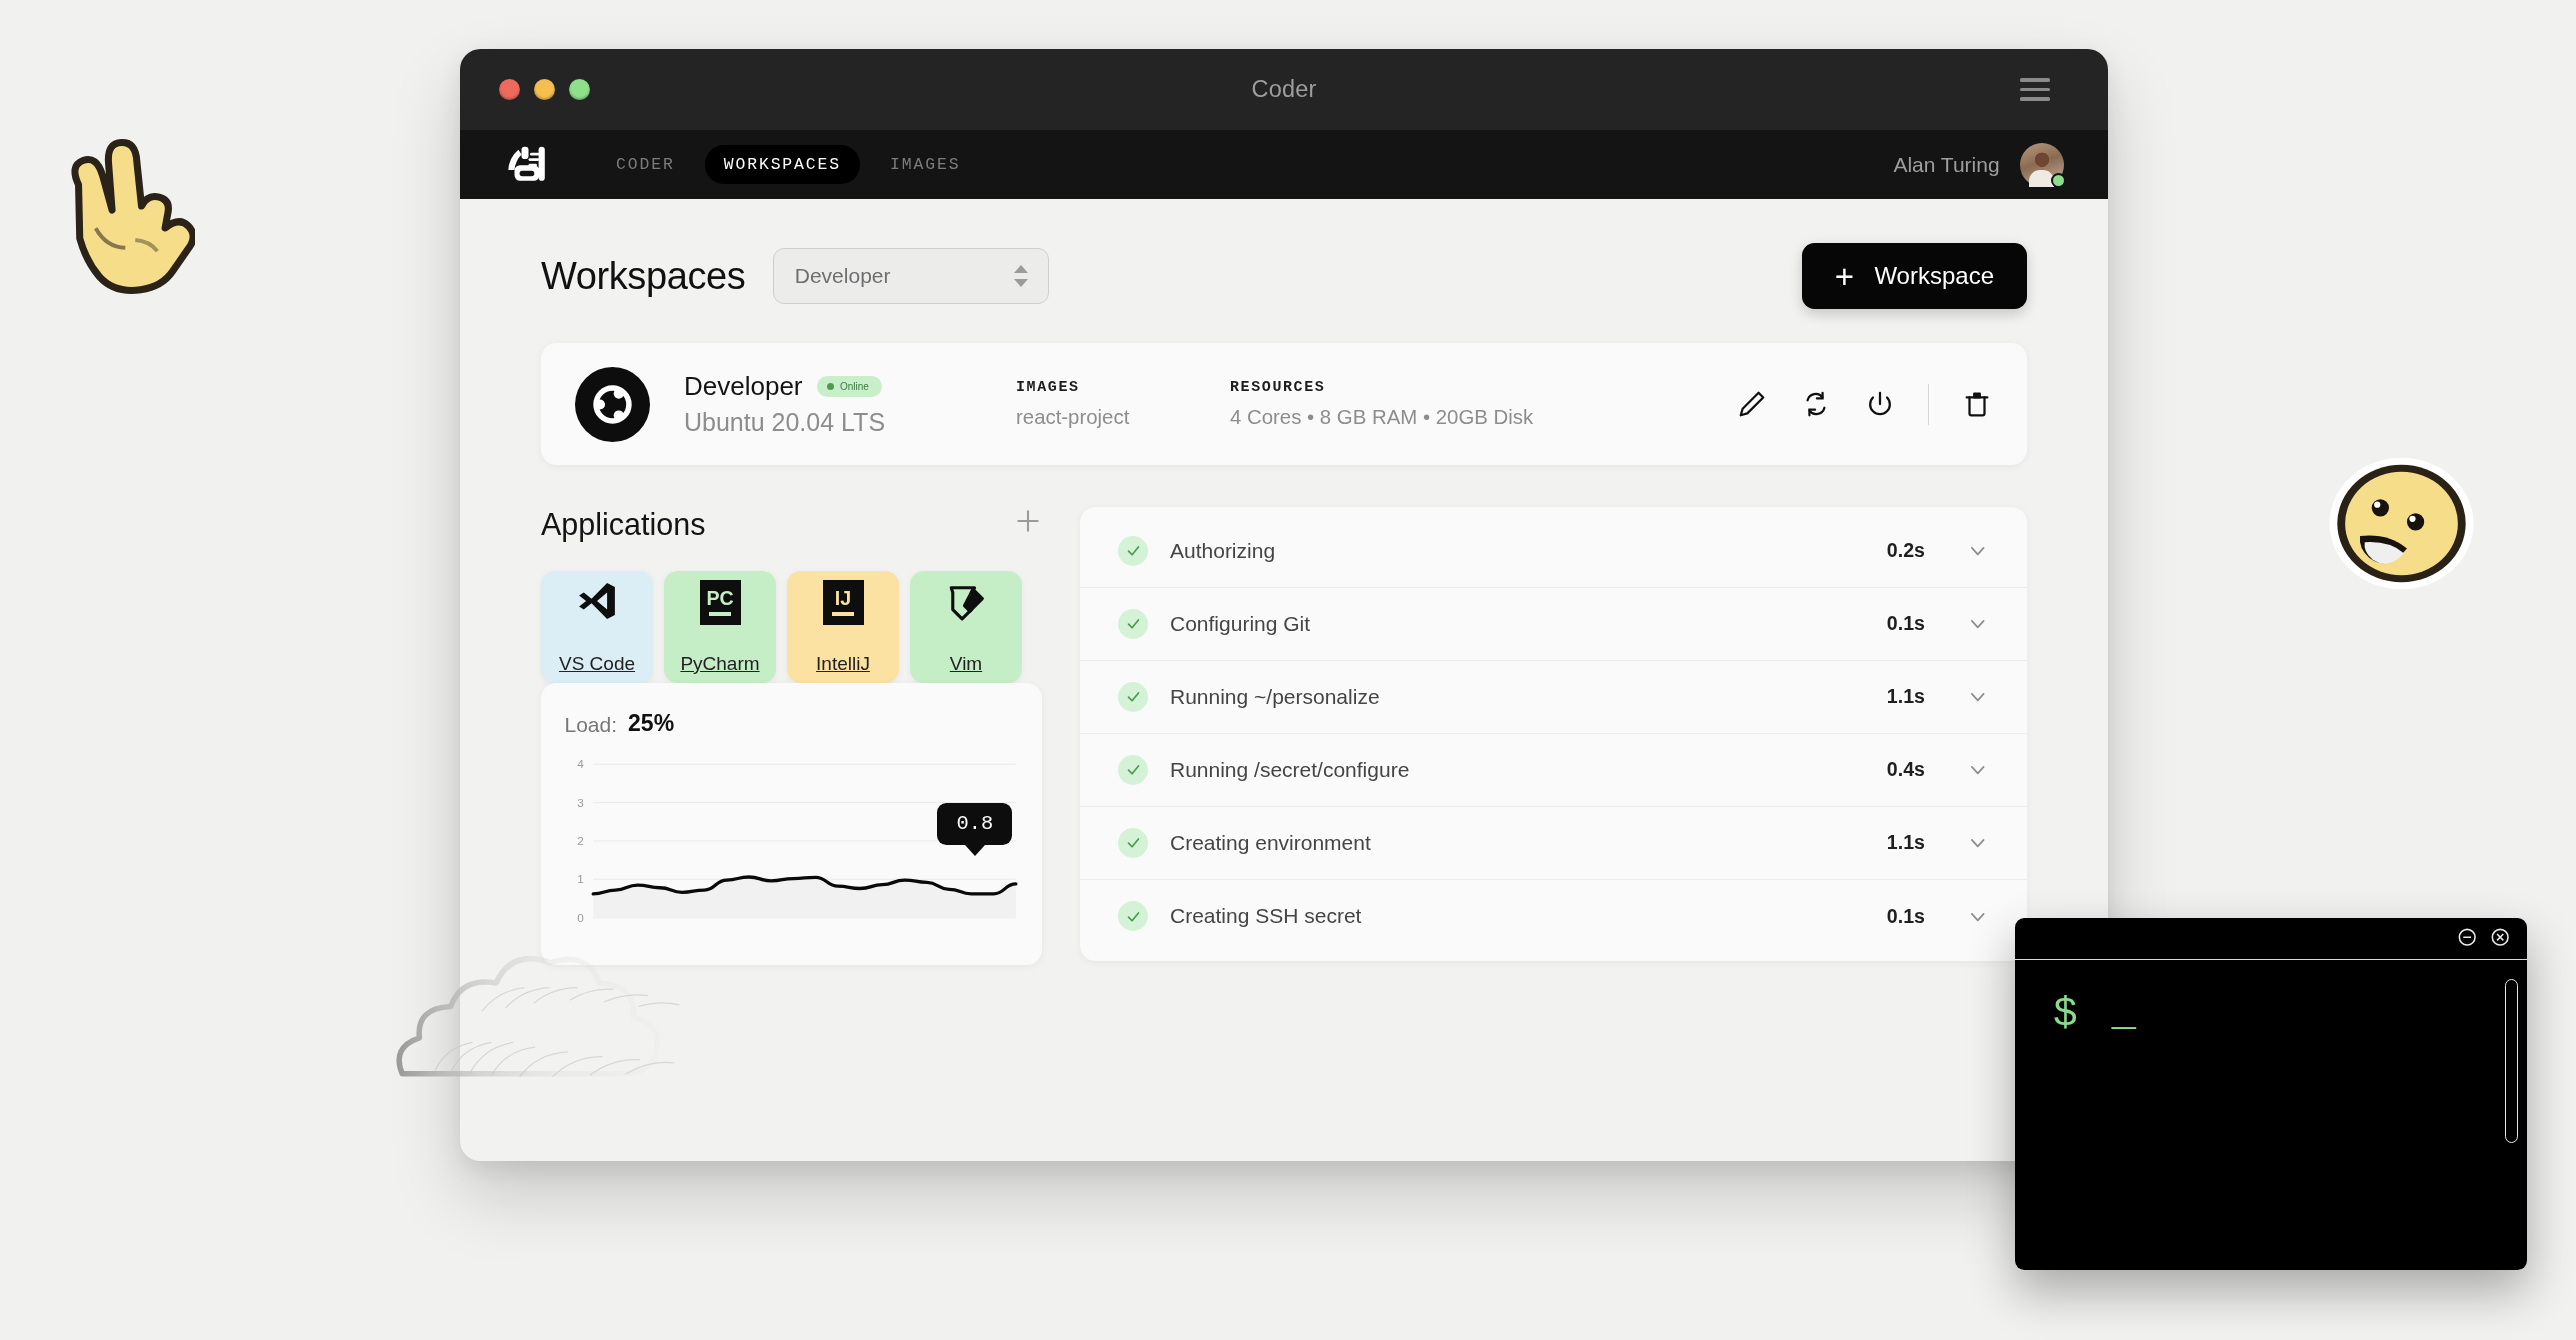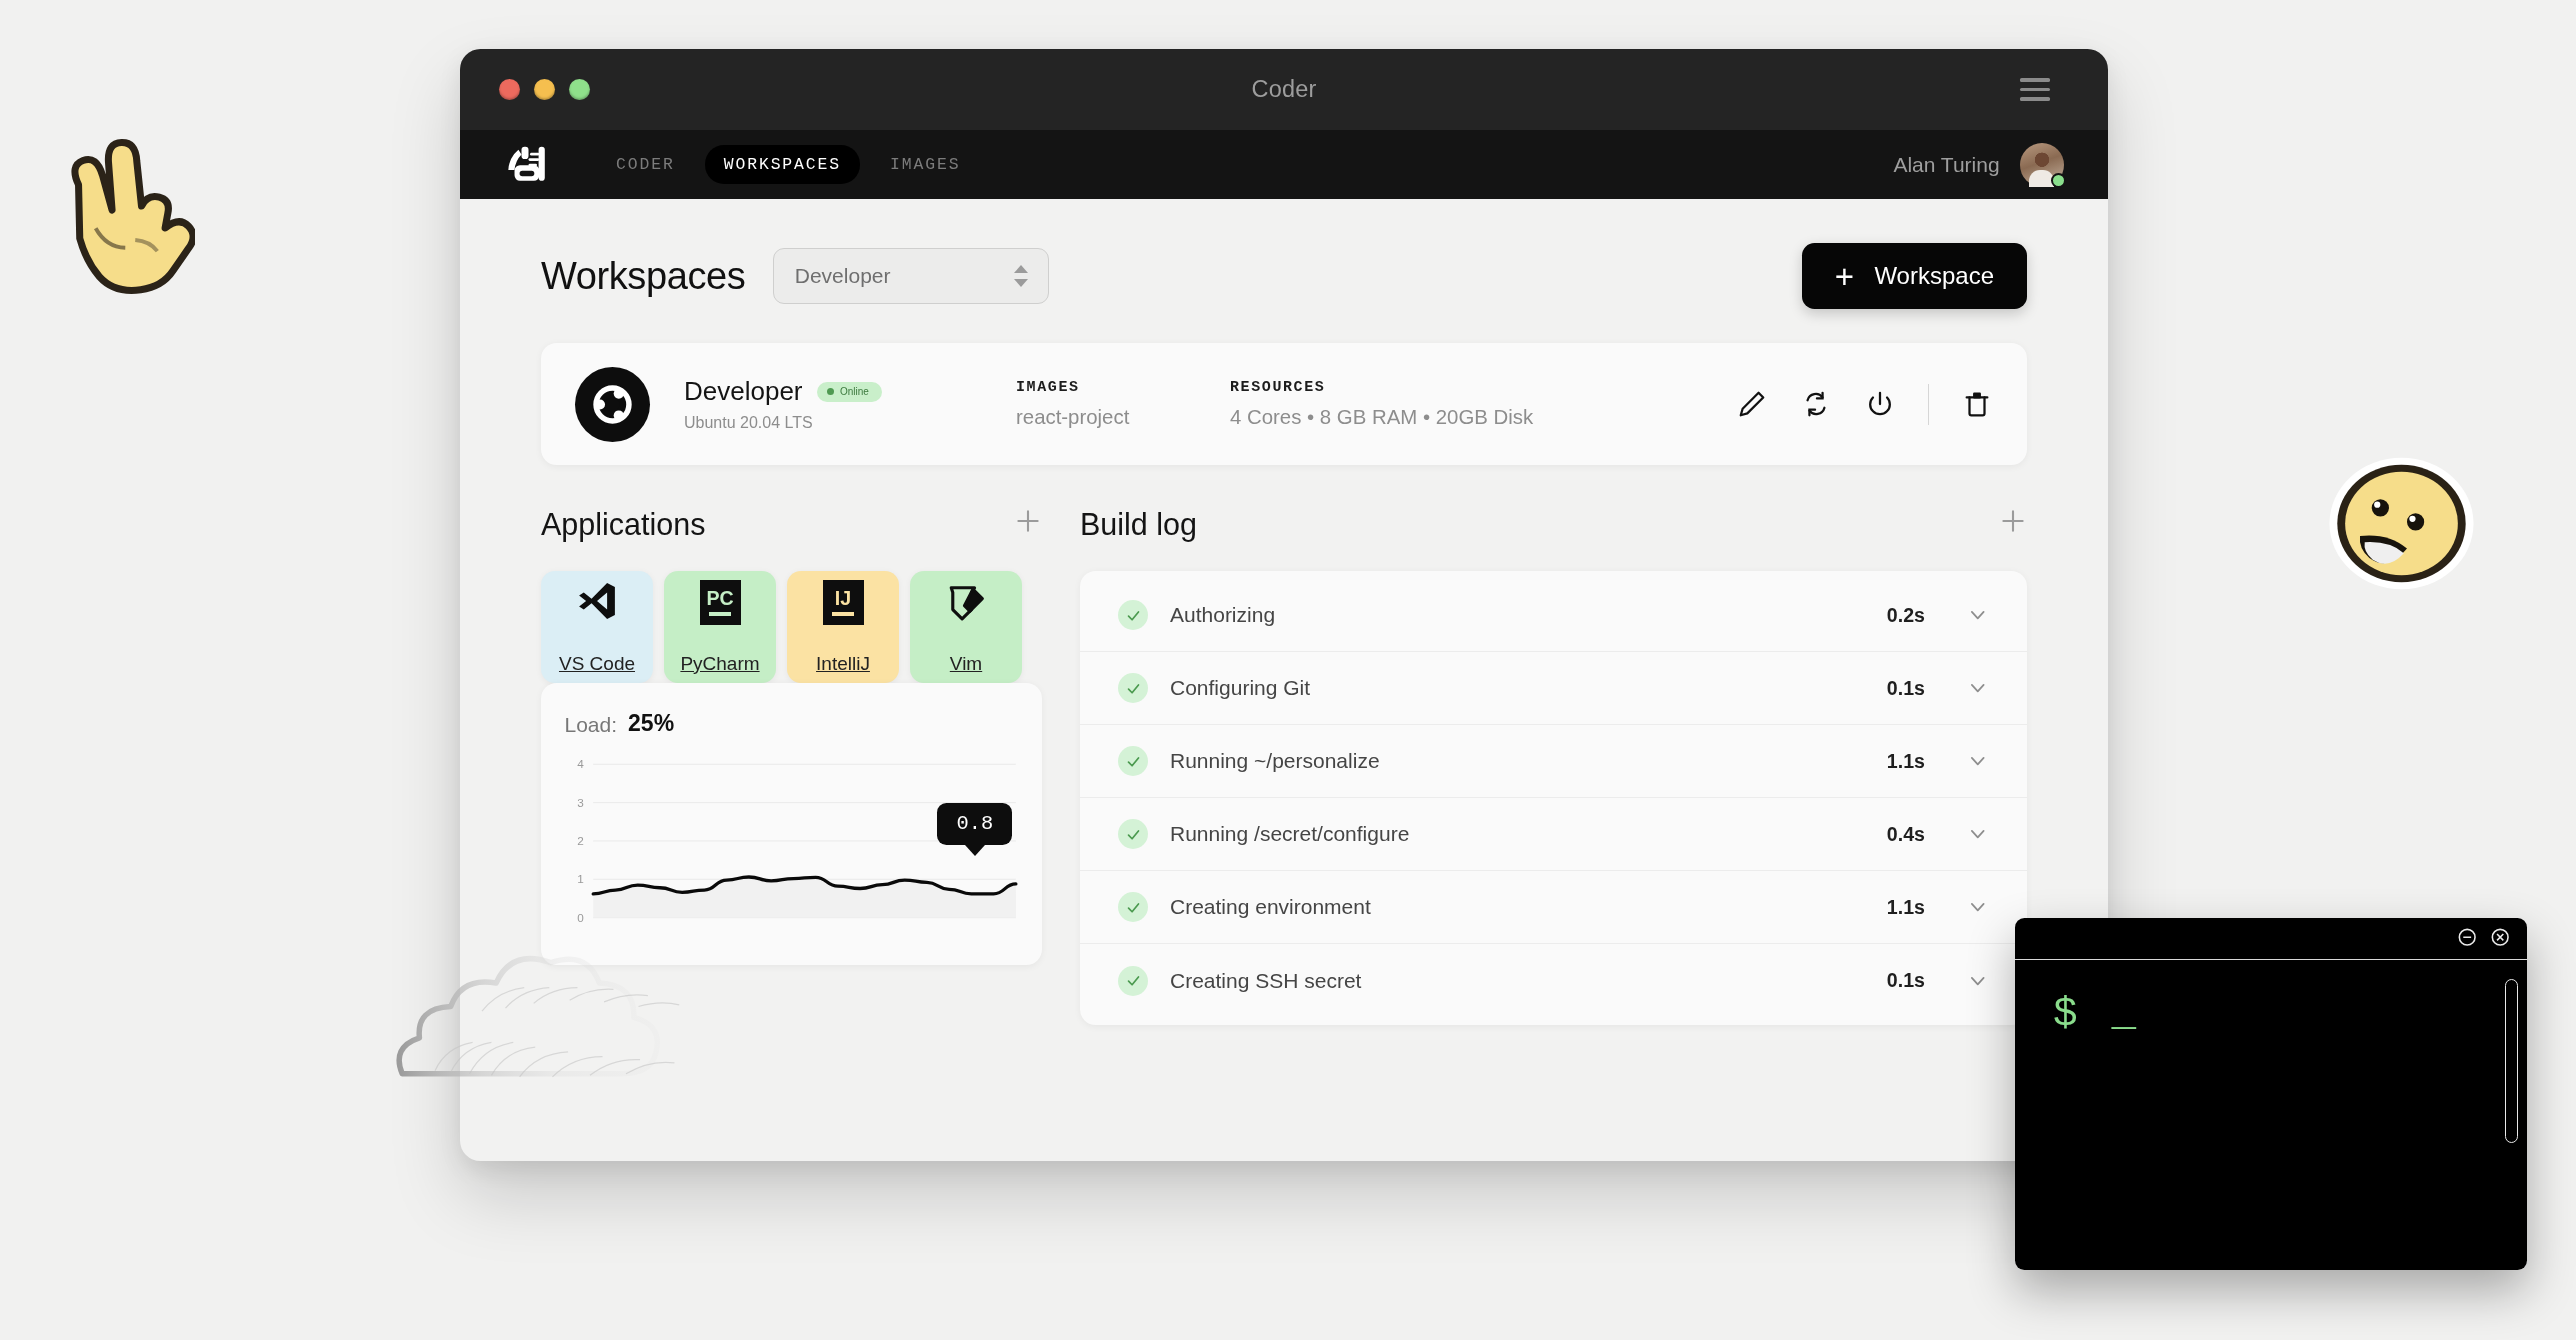--- a/index.html
+++ b/index.html
@@ -99,21 +99,21 @@
     display: flex; align-items: center; justify-content: center; flex: none;
   }
   .ws-ident { min-width: 298px; }
   .ws-name-row { display: flex; align-items: center; gap: 14px; }
   .ws-name { font-size: 26px; color: #141414; }
   .badge {
     background: #c9efca; color: #3d7a3f; font-size: 10px; border-radius: 12.5px;
     padding: 4.7px 13.3px 4.7px 10.2px; display: flex; align-items: center; gap: 6.3px;
   }
   .badge .dot { width: 7px; height: 7px; border-radius: 50%; background: #4f9a52; }
-  .ws-sub { font-size: 16px; color: #8d8d8d; margin-top: 6.3px; }
+  .ws-sub { font-size: 25px; color: #8d8d8d; margin-top: 6.3px; }
   .ws-col { min-width: 0; }
   .ws-col.images { width: 180px; }
   .ws-col.resources { width: 368px; }
   .col-label {
     font-family: "Liberation Mono", monospace; font-size: 15px; letter-spacing: 1.6px;
     color: #1d1d1d; font-weight: 700;
   }
   .col-value { font-size: 20.4px; color: #8d8d8d; margin-top: 9.4px; white-space: nowrap; }
   .ws-actions { margin-left: auto; display: flex; align-items: center; gap: 31px; }
   .icon-btn { width: 33px; height: 33px; display: flex; align-items: center; justify-content: center; cursor: pointer; }
@@ -416,28 +416,20 @@
                   <text x="24" y="13" text-anchor="end" fill="#9a9a9a" font-size="15" font-family="&quot;Liberation Sans&quot;, sans-serif">4</text>
                   <path d="M36 173.62 C50.21052631578947 173.62,50.21052631578947 168.72,64.42105263157895 168.72 C78.63157894736841 168.72,78.63157894736841 162.35,92.84210526315789 162.35 C107.05263157894737 162.35,107.05263157894737 165.78,121.26315789473684 165.78 C135.4736842105263 165.78,135.4736842105263 171.66,149.68421052631578 171.66 C163.89473684210526 171.66,163.89473684210526 168.72,178.10526315789474 168.72 C192.31578947368422 168.72,192.31578947368422 155.98,206.52631578947367 155.98 C220.73684210526315 155.98,220.73684210526315 152.06,234.94736842105263 152.06 C249.15789473684208 152.06,249.15789473684208 156.96,263.36842105263156 156.96 C277.57894736842104 156.96,277.57894736842104 154.02,291.7894736842105 154.02 C306 154.02,306 152.55,320.2105263157895 152.55 C334.42105263157896 152.55,334.42105263157896 163.82000000000002,348.63157894736844 163.82000000000002 C362.8421052631579 163.82000000000002,362.8421052631579 166.76000000000002,377.05263157894734 166.76000000000002 C391.2631578947368 166.76000000000002,391.2631578947368 161.86,405.4736842105263 161.86 C419.6842105263158 161.86,419.6842105263158 155.98,433.89473684210526 155.98 C448.10526315789474 155.98,448.10526315789474 158.92000000000002,462.3157894736842 158.92000000000002 C476.52631578947364 158.92000000000002,476.52631578947364 167.73999999999998,490.7368421052631 167.73999999999998 C504.9473684210526 167.73999999999998,504.9473684210526 173.62,519.1578947368421 173.62 C533.3684210526316 173.62,533.3684210526316 173.62,547.578947368421 173.62 C561.7894736842105 173.62,561.7894736842105 160.88,576 160.88 L576 204 L36 204 Z" fill="#efefef" opacity=".85"></path>
                   <path d="M36 173.62 C50.21052631578947 173.62,50.21052631578947 168.72,64.42105263157895 168.72 C78.63157894736841 168.72,78.63157894736841 162.35,92.84210526315789 162.35 C107.05263157894737 162.35,107.05263157894737 165.78,121.26315789473684 165.78 C135.4736842105263 165.78,135.4736842105263 171.66,149.68421052631578 171.66 C163.89473684210526 171.66,163.89473684210526 168.72,178.10526315789474 168.72 C192.31578947368422 168.72,192.31578947368422 155.98,206.52631578947367 155.98 C220.73684210526315 155.98,220.73684210526315 152.06,234.94736842105263 152.06 C249.15789473684208 152.06,249.15789473684208 156.96,263.36842105263156 156.96 C277.57894736842104 156.96,277.57894736842104 154.02,291.7894736842105 154.02 C306 154.02,306 152.55,320.2105263157895 152.55 C334.42105263157896 152.55,334.42105263157896 163.82000000000002,348.63157894736844 163.82000000000002 C362.8421052631579 163.82000000000002,362.8421052631579 166.76000000000002,377.05263157894734 166.76000000000002 C391.2631578947368 166.76000000000002,391.2631578947368 161.86,405.4736842105263 161.86 C419.6842105263158 161.86,419.6842105263158 155.98,433.89473684210526 155.98 C448.10526315789474 155.98,448.10526315789474 158.92000000000002,462.3157894736842 158.92000000000002 C476.52631578947364 158.92000000000002,476.52631578947364 167.73999999999998,490.7368421052631 167.73999999999998 C504.9473684210526 167.73999999999998,504.9473684210526 173.62,519.1578947368421 173.62 C533.3684210526316 173.62,533.3684210526316 173.62,547.578947368421 173.62 C561.7894736842105 173.62,561.7894736842105 160.88,576 160.88" fill="none" stroke="#0a0a0a" stroke-width="4.2" stroke-linecap="round" stroke-linejoin="round"></path>
                 </svg>
               <div class="tooltip">0.8</div>
             </div>
           </div>
         </div>
 
         <div class="col-right">
-          <div class="sec-head">
-            <div class="sec-title">Build log</div>
-            <div class="sec-act">
-              <svg viewBox="0 0 32 32" width="28" height="28" stroke="#9b9b9b" stroke-width="2.4" stroke-linecap="round">
-                <path d="M16 5 v22 M5 16 h22"></path>
-              </svg>
-            </div>
-          </div>
           <div class="log-card" id="log-card">
               <div class="log-row">
                 <span class="check">
                   <svg viewBox="0 0 24 24" width="17" height="17" fill="none" stroke="#4b9a4f" stroke-width="2.4" stroke-linecap="round" stroke-linejoin="round">
                     <path d="M5 13 l5 5 l9-11"></path>
                   </svg>
                 </span>
                 <span class="log-name">Authorizing</span>
                 <span class="log-dur">0.2s</span>
                 <span class="log-chev">

